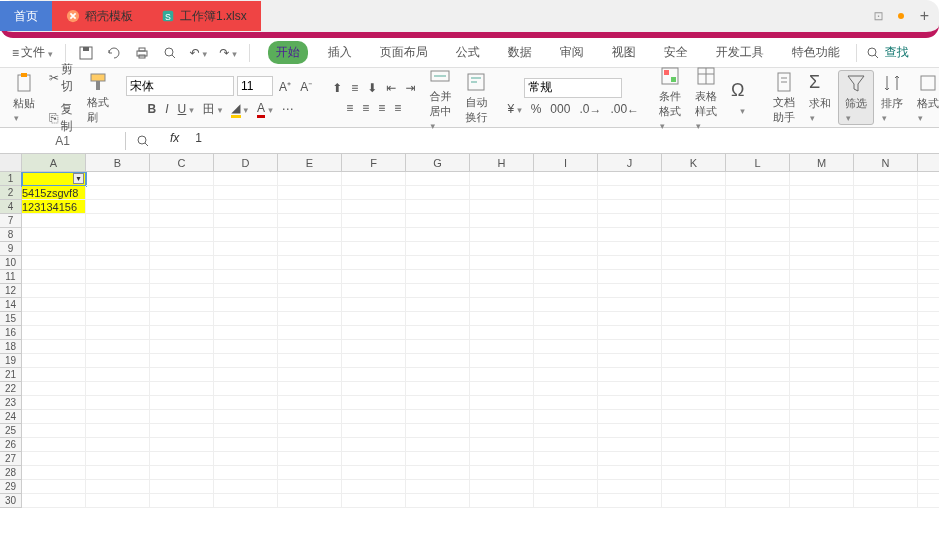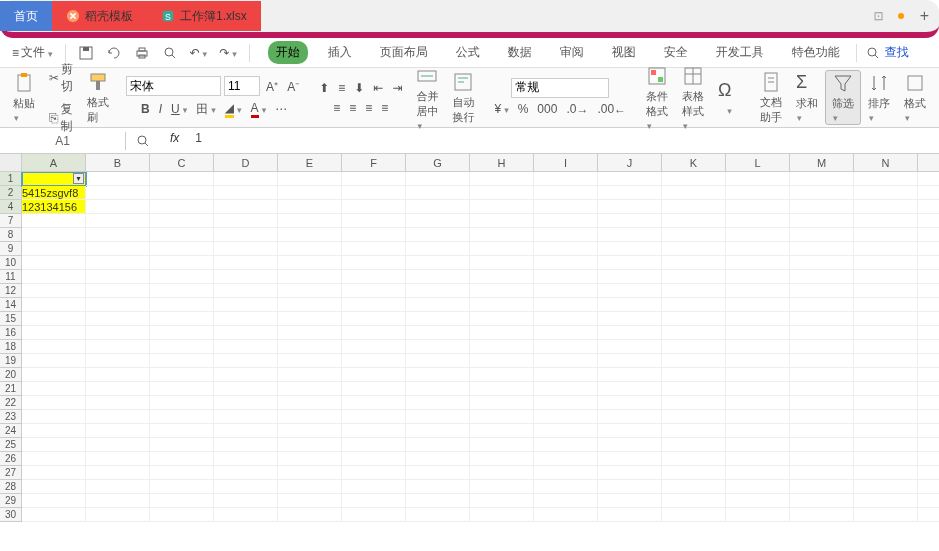--- a/index.html
+++ b/index.html
@@ -10,22 +10,22 @@
 .tab:not(.home) { background: #ef4444; }
 .tab-icon { width: 14px; height: 14px; display: inline-flex; align-items: center; justify-content: center; }
 .tab-close { margin-left: auto; padding: 0 8px; color: #999; }
 .tab-dot { width: 6px; height: 6px; border-radius: 50%; background: #f90; margin: 0 6px; }
 .tab-plus { padding: 0 10px; color: #666; font-size: 16px; cursor: pointer; }
 .toolbar1 { height: 30px; background: #fff; border-bottom: 1px solid #e0e0e0; display: flex; align-items: center; padding: 0 8px; gap: 4px; }
 .tb-item { display: flex; align-items: center; gap: 2px; padding: 2px 4px; cursor: pointer; color: #555; }
 .tb-sep { width: 1px; height: 18px; background: #ddd; margin: 0 4px; }
 .menu-tabs { display: flex; gap: 12px; margin-left: 10px; }
 .menu-tab { padding: 3px 8px; cursor: pointer; color: #555; }
-.menu-tab.active { background: #5aad5a; color: #000000; border-radius: 10px; }
-.search-wrap { display: flex; align-items: center; gap: 4px; color: #1d4ed8; }
+.menu-tab.active { background: #5aad5a; color: #4c1d95; border-radius: 10px; }
+.search-wrap { display: flex; align-items: center; gap: 4px; color: #0f766e; }
 .ribbon { height: 60px; background: #fafafa; border-bottom: 1px solid #d0d0d0; display: flex; align-items: stretch; padding: 2px 6px; }
 .ribbon-group { display: flex; flex-direction: column; align-items: center; justify-content: center; padding: 0 4px; gap: 2px; }
 .ribbon-group.large { min-width: 36px; }
 .ribbon-sep { width: 1px; background: #ddd; margin: 4px 3px; }
 .ribbon-row { display: flex; align-items: center; gap: 3px; }
 .ribbon-btn { padding: 2px 3px; cursor: pointer; display: flex; align-items: center; gap: 2px; color: #555; }
 .ribbon-btn.tall { flex-direction: column; font-size: 11px; }
 .ribbon-select { height: 20px; font-size: 12px; border: 1px solid #ccc; background: #fff; padding: 0 3px; }
 .icon-svg { width: 16px; height: 16px; display: inline-block; }
 .icon-large { width: 22px; height: 22px; }
@@ -166,21 +166,21 @@
       <svg class="icon-large" viewBox="0 0 22 22">
           <rect x="4" y="3" width="14" height="7" fill="#fc6" stroke="#888"></rect>
           <rect x="9" y="10" width="4" height="9" fill="#888"></rect>
         </svg>
       <span>格式刷</span>
     </div>
   </div>
   <div class="ribbon-sep"></div>
   <div class="ribbon-group">
     <div class="ribbon-row">
-      <input class="ribbon-select" style="width: 95px;" value="宋体">
+      <input class="ribbon-select" style="width: 108px;" value="宋体">
       <input class="ribbon-select" style="width: 36px;" value="11">
       <div class="ribbon-btn">
           <span>A⁺</span>
         </div>
       <div class="ribbon-btn">
           <span>A⁻</span>
         </div>
     </div>
     <div class="ribbon-row">
       <div class="ribbon-btn">
@@ -638,38 +638,20 @@
         <div class="cell"></div>
         <div class="cell"></div>
         <div class="cell"></div>
         <div class="cell"></div>
         <div class="cell"></div>
         <div class="cell"></div>
         <div class="cell"></div>
         <div class="cell"></div>
       </div>
       <div class="row">
-        <div class="row-h">20</div>
-        <div class="cell"></div>
-        <div class="cell"></div>
-        <div class="cell"></div>
-        <div class="cell"></div>
-        <div class="cell"></div>
-        <div class="cell"></div>
-        <div class="cell"></div>
-        <div class="cell"></div>
-        <div class="cell"></div>
-        <div class="cell"></div>
-        <div class="cell"></div>
-        <div class="cell"></div>
-        <div class="cell"></div>
-        <div class="cell"></div>
-        <div class="cell"></div>
-      </div>
-      <div class="row">
         <div class="row-h">21</div>
         <div class="cell"></div>
         <div class="cell"></div>
         <div class="cell"></div>
         <div class="cell"></div>
         <div class="cell"></div>
         <div class="cell"></div>
         <div class="cell"></div>
         <div class="cell"></div>
         <div class="cell"></div>

